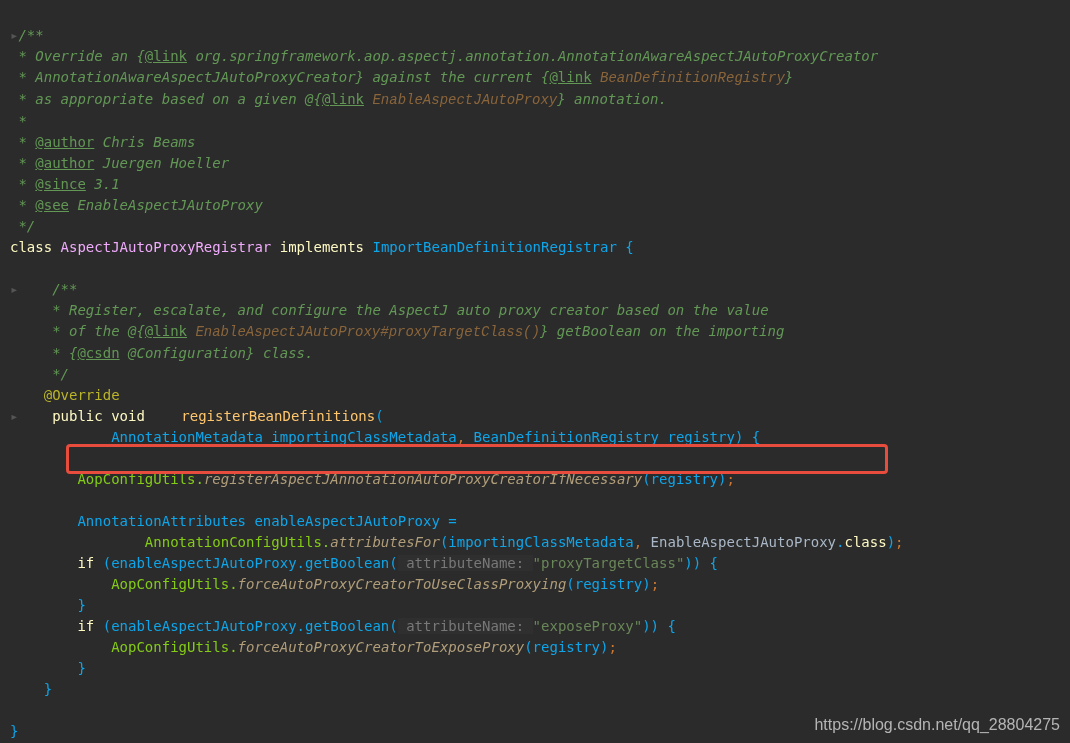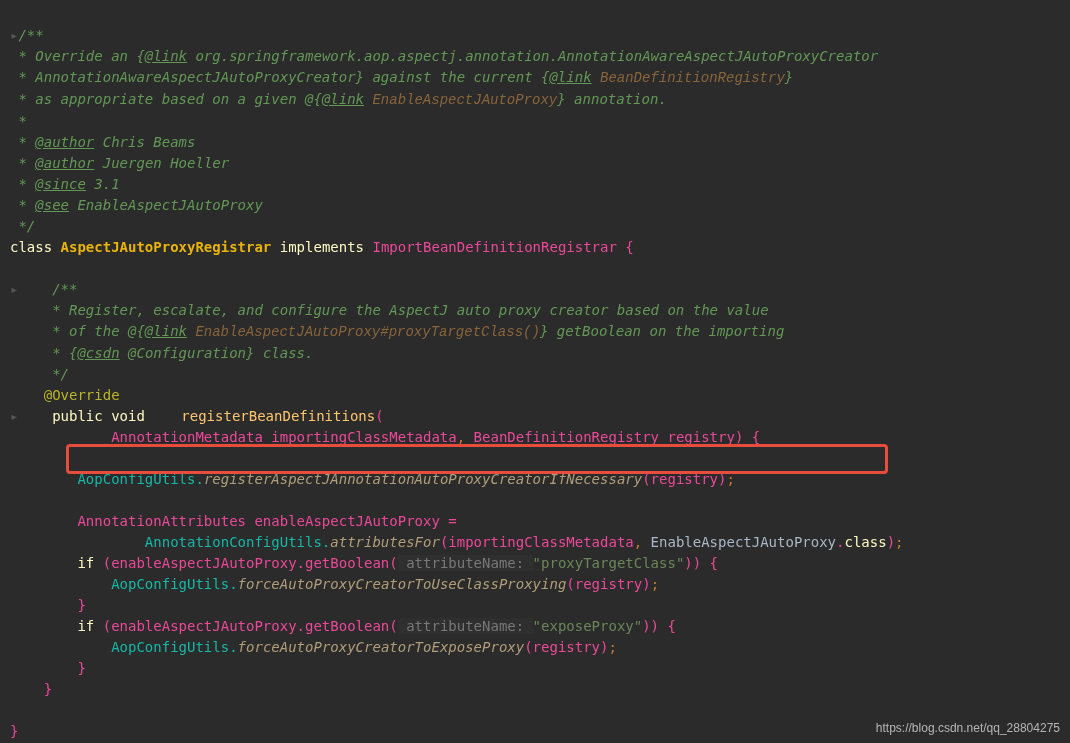--- a/index.html
+++ b/index.html
@@ -15,47 +15,47 @@
     position: relative;
     font-style: italic;
   }
   .code-area {
     padding: 4px 0 4px 10px;
     white-space: pre;
     font-style: normal;
   }
   .line { white-space: pre; min-height: 21px; }
   .doc-comment   { color: #629755; font-style: italic; }
-  .doc-tag       { color: #629755; font-style: italic; text-decoration: underline; }
+  .doc-tag       { color: #629755; text-decoration: underline; }
   .doc-link-ref  { color: #8a653b; font-style: italic; font-family: Liberation Mono, monospace; }
   .keyword       { color: #fef9c3; font-style: normal; }
-  .class-name    { color: #eab308; font-style: normal; font-weight: bold; }
+  .class-name    { color: #f0abfc; font-style: normal; }
   .method-decl   { color: #ffc66d; font-style: normal; margin-left: 28px; }
-  .plain         { color: #ec4899; font-style: normal; }
+  .plain         { color: #0ea5e9; font-style: normal; }
   .string        { color: #6a8759; font-style: normal; }
   .annotation    { color: #bbb529; font-style: normal; }
   .hint          { color: #787878; font-style: normal; background: rgba(255,255,255,0.02); }
   .orange-punct  { color: #cc7832; font-style: normal; }
-  .static-class  { color: #14b8a6; font-style: normal; }
+  .static-class  { color: #84cc16; font-style: normal; }
   .italic-call   { color: #b09d79; font-style: italic; }
   .enable-ref    { color: #a9b7c6; font-style: normal; }
 
   .highlight-box {
     position: absolute;
     border: 3px solid #e74c3c;
     border-radius: 4px;
     pointer-events: none;
   }
   .watermark {
     position: absolute;
     bottom: 6px;
     right: 10px;
     color: #cccccc;
     font-family: Arial, sans-serif;
-    font-size: 12px;
+    font-size: 16px;
     font-style: normal;
     opacity: 0.85;
   }
   .gutter-mark {
     color: #555;
     font-style: normal;
   }
 </style>
 </head>
 <body>

